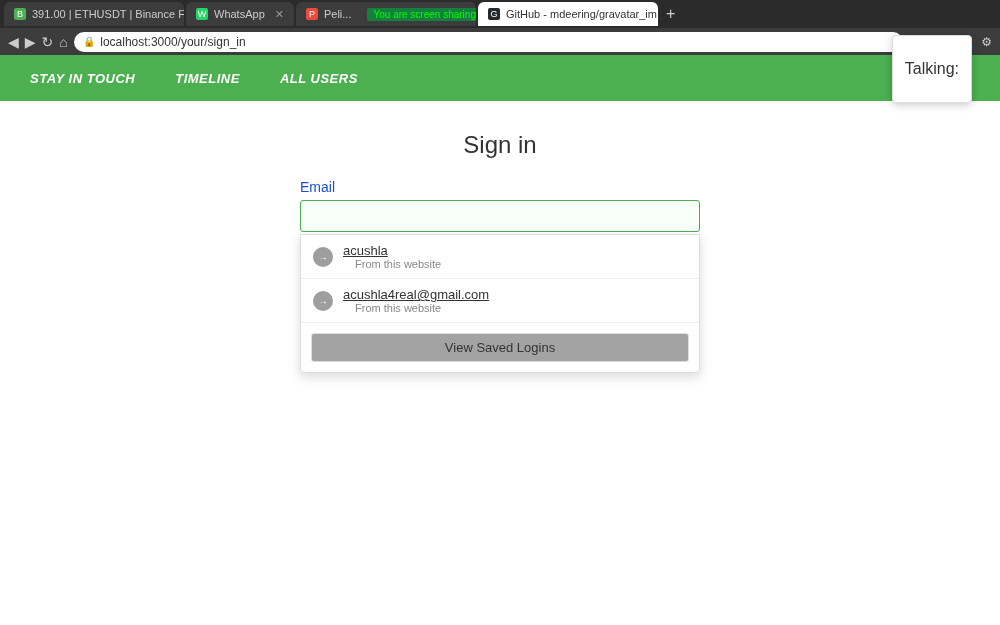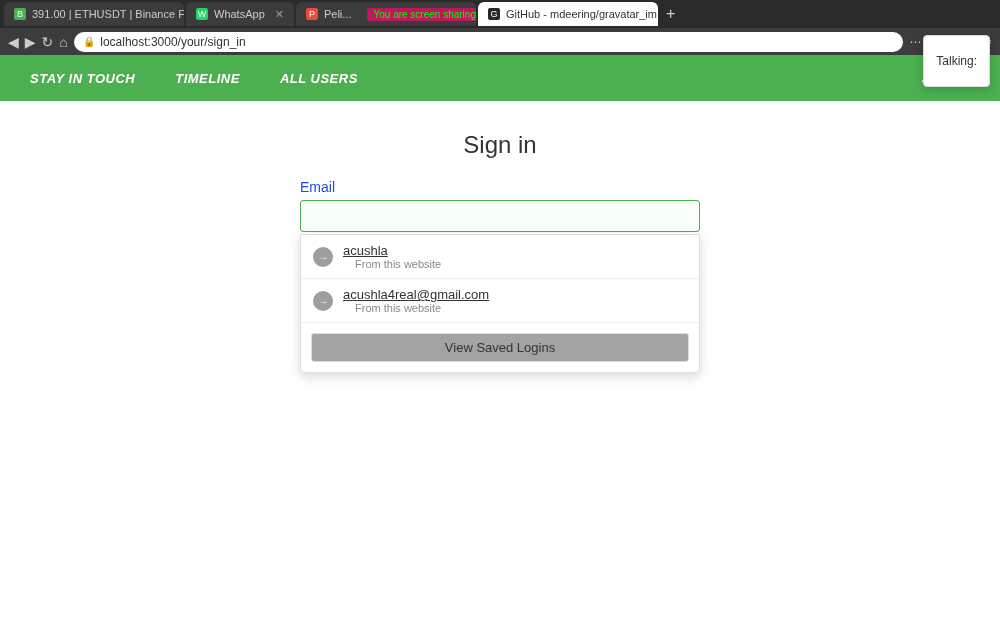--- a/index.html
+++ b/index.html
@@ -83,26 +83,26 @@
       display: flex;
       gap: 6px;
       color: #ccc;
       font-size: 12px;
     }
 
     
     .talking-tooltip {
       position: absolute;
       top: 35px;
-      right: 10px;
+      right: 28px;
       background: #fff;
       border: 1px solid #ddd;
       border-radius: 4px;
-      padding: 18px 12px;
-      font-size: 12px;
+      padding: 24px 12px;
+      font-size: 16px;
       color: #333;
       z-index: 999;
       box-shadow: 0 2px 8px rgba(0,0,0,0.2);
     }
 
     
     .app {
       position: relative;
     }
 
@@ -291,21 +291,21 @@
     </div>
     <div class="browser-tab">
       <span class="tab-favicon" style="background:#25d366;">W</span>
       <span>WhatsApp</span>
       <span class="tab-close">✕</span>
     </div>
     <div class="browser-tab">
       <span class="tab-favicon" style="background:#e74c3c;">P</span>
       <span>Peli...</span>
 
-      <span style="margin-left:10px;background:#be185d;color:#0f0;font-size:10px;padding:1px 6px;border-radius:2px;">You are screen sharing</span>
+      <span style="margin-left:10px;background:#15803d;color:#0f0;font-size:10px;padding:1px 6px;border-radius:2px;">You are screen sharing</span>
 
     </div>
     <div class="browser-tab active">
       <span class="tab-favicon" style="background:#24292e;">G</span>
       <span>GitHub - mdeering/gravatar_im...</span>
 
     </div>
     <span style="color:#ccc;font-size:16px;margin-left:6px;cursor:pointer;">+</span>
   </div>
   <div class="browser-bar">

